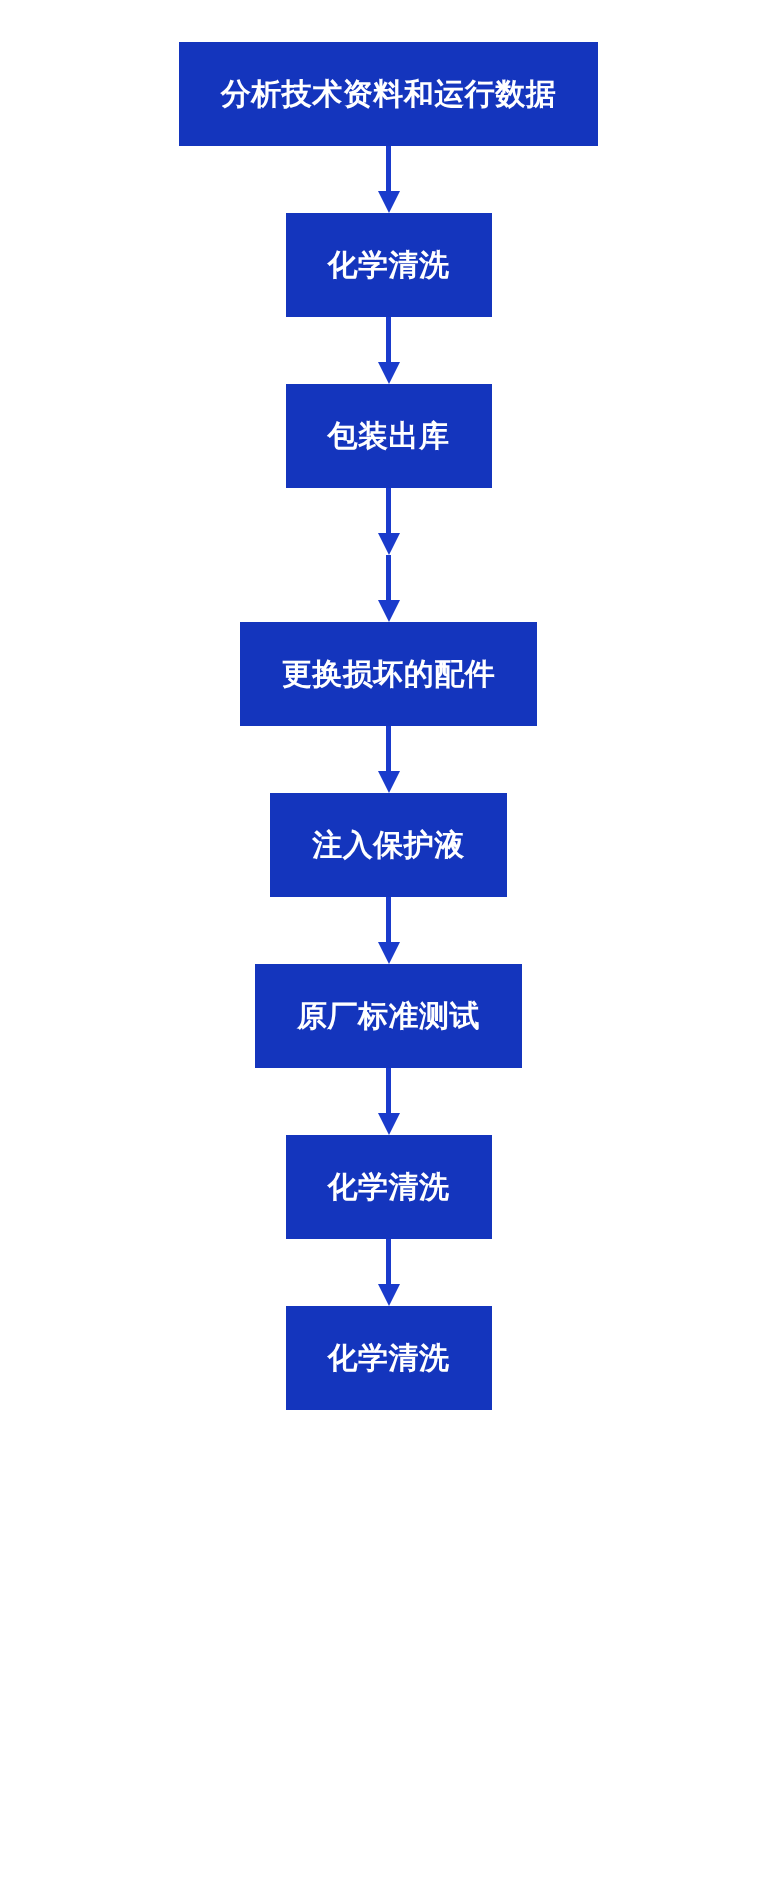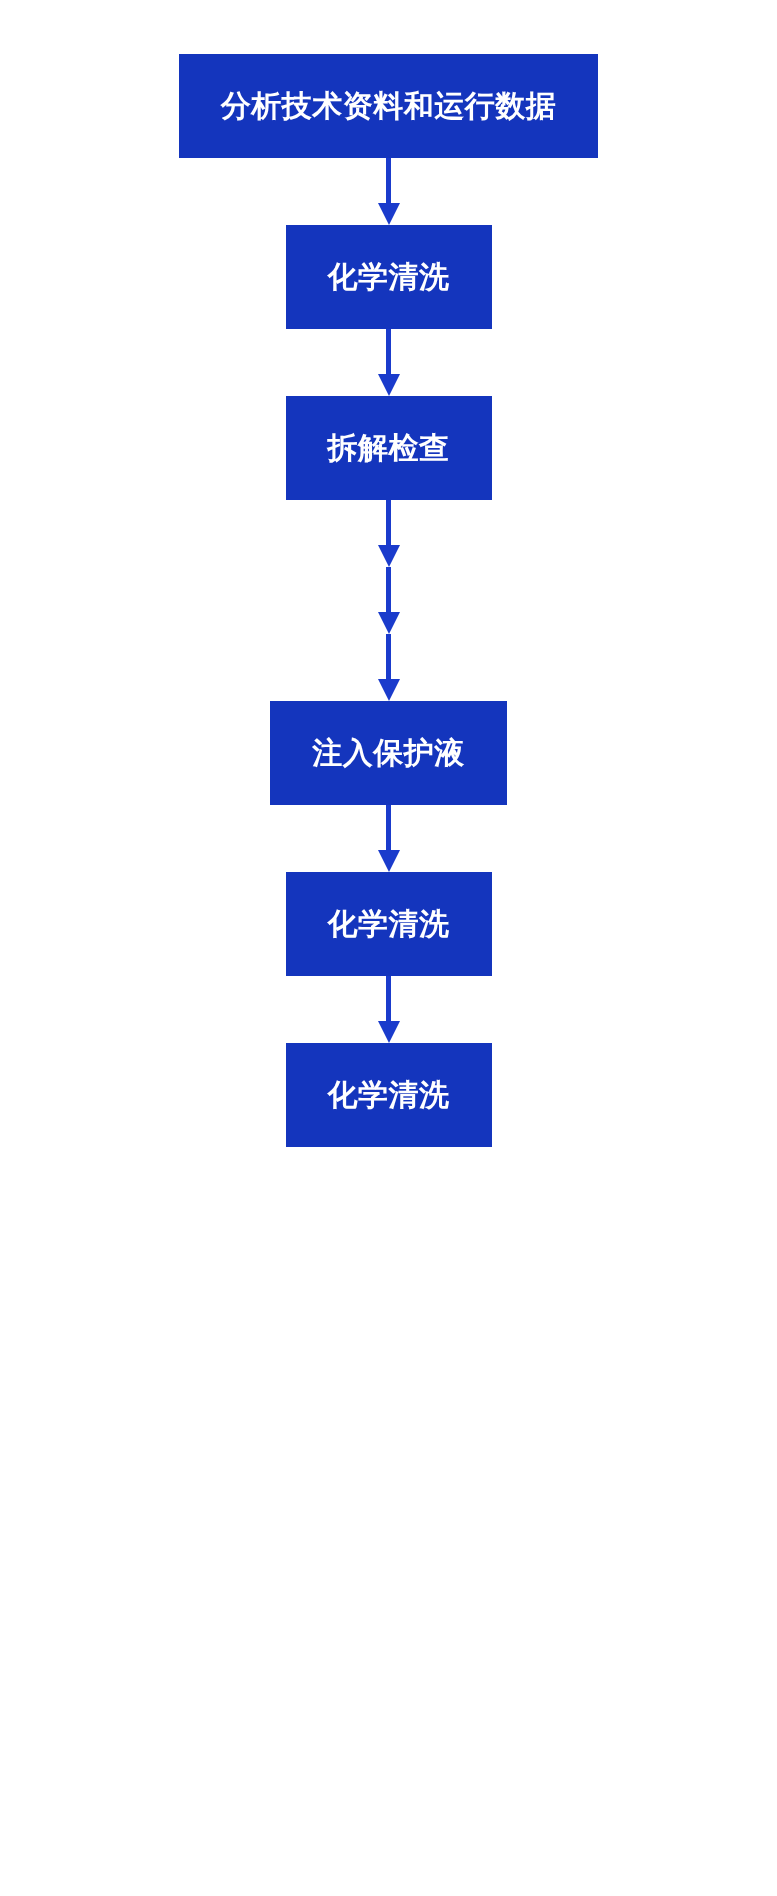--- a/index.html
+++ b/index.html
@@ -16,21 +16,21 @@
   .canvas {
     position: relative;
     width: 777px;
     height: 1896px;
     background: #ffffff;
   }
   .flow {
     display: flex;
     flex-direction: column;
     align-items: center;
-    padding-top: 54px;
+    padding-top: 42px;
   }
   .step {
     display: flex;
     flex-direction: column;
     align-items: center;
   }
   .node {
     background: var(--box-fill, #1435BD);
     color: var(--text-color, #ffffff);
     height: 104px;
@@ -86,52 +86,64 @@
       <span class="node-label">化学清洗</span>
     </div>
     <div class="arrow">
       <div class="arrow-line"></div>
       <div class="arrow-head"></div>
     </div>
   </div>
 
   <div class="step">
     <div class="node">
-      <span class="node-label">拆解检查</span>
+      <span class="node-label">包装出库</span>
     </div>
     <div class="arrow">
       <div class="arrow-line"></div>
       <div class="arrow-head"></div>
     </div>
   </div>
 
   <div class="step">
     <div class="arrow">
       <div class="arrow-line"></div>
       <div class="arrow-head"></div>
     </div>
   </div>
 
   <div class="step">
+    <div class="node">
+      <span class="node-label">更换损坏的配件</span>
+    </div>
     <div class="arrow">
       <div class="arrow-line"></div>
       <div class="arrow-head"></div>
     </div>
   </div>
 
   <div class="step">
     <div class="node">
       <span class="node-label">注入保护液</span>
     </div>
     <div class="arrow">
       <div class="arrow-line"></div>
       <div class="arrow-head"></div>
     </div>
   </div>
 
+  <div class="step">
+    <div class="node">
+      <span class="node-label">原厂标准测试</span>
+    </div>
+    <div class="arrow">
+      <div class="arrow-line"></div>
+      <div class="arrow-head"></div>
+    </div>
+  </div>
 
 
   <div class="step">
     <div class="node">
       <span class="node-label">化学清洗</span>
     </div>
     <div class="arrow">
       <div class="arrow-line"></div>
       <div class="arrow-head"></div>
     </div>

